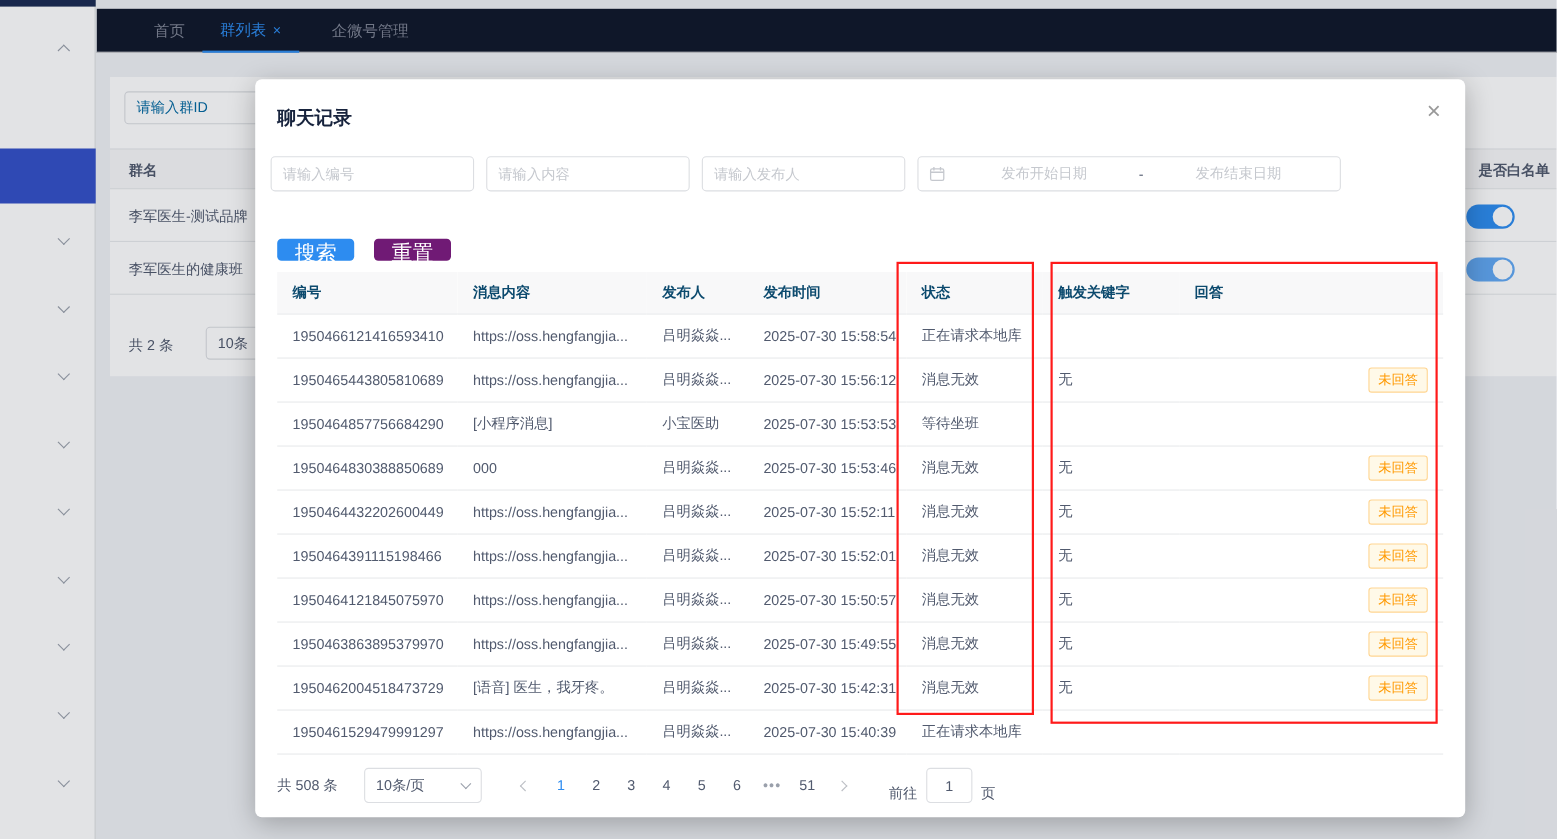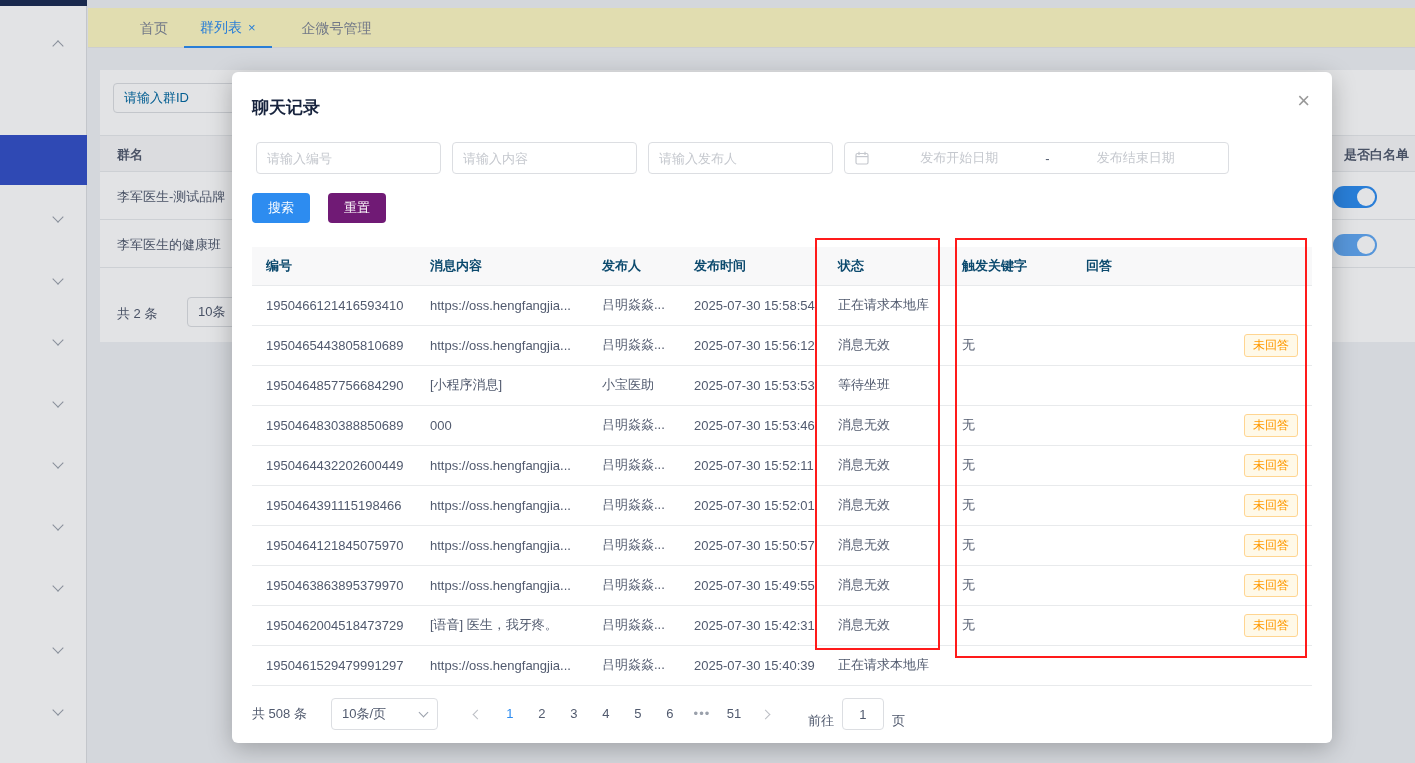--- a/index.html
+++ b/index.html
@@ -9,21 +9,21 @@
   .sidebar { position:absolute; left:0; top:0; width:87px; height:763px; background:#ffffff; border-right:1px solid #dcdee2; z-index:1; }
   .sidebar-topstrip { position:absolute; left:0; top:0; width:87px; height:6px; background:#1b2b52; }
   .side-chev { position:absolute; left:50px; width:16px; height:16px; display:flex; align-items:center; justify-content:center; }
   .chev { display:inline-block; width:8px; height:8px; border:solid #9aa0ab; border-width:0 0 1.5px 1.5px; }
   .chev.down { transform:rotate(-45deg); }
   .chev.up { transform:rotate(135deg); }
   .side-selected { position:absolute; left:0; top:135px; width:87px; height:50px; background:#3450c8; }
 
   
   .main { position:absolute; left:88px; top:0; width:1327px; height:763px; background:#f0f2f5; }
-  .tabbar { position:absolute; left:0; top:8px; width:1327px; height:40px; background:#fef9c3; border-bottom:1px solid #e8e8e8; display:flex; padding-left:36px; }
+  .tabbar { position:absolute; left:0; top:8px; width:1327px; height:40px; background:#0f172a; border-bottom:1px solid #e8e8e8; display:flex; padding-left:36px; }
   .tab { height:40px; line-height:40px; padding:0 16px; font-size:14px; color:#808695; cursor:pointer; display:flex; align-items:center; gap:6px; }
   .tab.active { color:#2d8cf0; border-bottom:2px solid #2d8cf0; }
   .tab-close { font-size:13px; color:#2d8cf0; line-height:1; }
 
   .card { position:absolute; left:12px; top:70px; width:1315px; height:272px; background:#ffffff; }
   .bg-input { position:absolute; left:13px; top:13px; width:180px; height:30px; border:1px solid #dcdee2; border-radius:4px; background:#fff; font-size:13px; color:#0369a1; padding:0 10px; line-height:28px; }
   .bg-thead { position:absolute; left:0; top:65px; width:1315px; height:37px; background:#f8f8f9; border-top:1px solid #e8eaec; border-bottom:1px solid #e8eaec; font-size:13px; font-weight:700; color:#515a6e; }
   .bg-th-name { position:absolute; left:17px; top:10px; }
   .bg-th-white { position:absolute; right:6px; top:10px; }
   .bg-row { position:absolute; left:0; width:1315px; height:48px; border-bottom:1px solid #e8eaec; font-size:13px; color:#515a6e; }
@@ -35,29 +35,29 @@
   .switch.disabled { opacity:.75; }
   .bg-footer-total { position:absolute; left:17px; top:235px; font-size:13px; color:#515a6e; }
   .bg-pagesize { position:absolute; left:87px; top:227px; width:95px; height:30px; border:1px solid #dcdee2; border-radius:4px; background:#fff; font-size:13px; color:#515a6e; line-height:28px; padding:0 10px; }
 
   
   .overlay { position:absolute; left:0; top:0; width:1415px; height:763px; background:rgba(15,23,38,0.12); z-index:5; }
   .modal { position:absolute; left:232px; top:72px; width:1100px; height:671px; background:#ffffff; border-radius:6px; box-shadow:0 6px 24px rgba(0,0,0,0.25); z-index:6; }
   .modal-title { position:absolute; left:20px; top:24px; font-size:17px; font-weight:700; color:#17233d; }
   .modal-close { position:absolute; right:22px; top:18px; font-size:22px; color:#999; cursor:pointer; line-height:1; }
 
-  .filters { position:absolute; left:24px; top:70px; display:flex; gap:11px; }
+  .filters { position:absolute; left:14px; top:70px; display:flex; gap:11px; }
   .f-input { width:185px; height:32px; border:1px solid #dcdee2; border-radius:4px; font-size:13px; color:#515a6e; padding:0 10px; background:#fff; }
   .f-input::placeholder { color:#c5c8ce; }
   .date-range { width:385px; height:32px; border:1px solid #dcdee2; border-radius:4px; background:#fff; display:flex; align-items:center; padding:0 10px; gap:4px; }
   .date-ph { flex:1; text-align:center; font-size:13px; color:#c5c8ce; }
   .date-dash { color:#515a6e; font-size:13px; }
 
   .btn-row { position:absolute; left:20px; top:121px; display:flex; gap:18px; }
-  .btn { height:30px; padding:0 16px; border:none; border-radius:4px; font-size:13px; color:#fff; cursor:pointer; font-family:inherit; }
+  .btn { height:20px; padding:0 16px; border:none; border-radius:4px; font-size:19px; color:#fff; cursor:pointer; font-family:inherit;margin-top:24px; }
   .btn.search { background:#2d8cf0; }
   .btn.reset { background:#701a75; }
 
   .chat-table { position:absolute; left:20px; top:175px; width:1060px; border-collapse:collapse; table-layout:fixed; font-size:13px; color:#515a6e; }
   .chat-table th { background:#f8f8f9; height:38px; text-align:left; padding:0 14px; font-weight:700; color:#0c4a6e; border-bottom:1px solid #e8eaec; white-space:nowrap; overflow:hidden; }
   .chat-table td { height:40px; padding:0 14px; border-bottom:1px solid #e8eaec; white-space:nowrap; overflow:hidden; text-overflow:clip; }
   .cell-answer { text-align:right; }
   .tag { display:inline-block; padding:2px 8px; font-size:12px; color:#ff9900; background:#fff9e8; border:1px solid #ffd591; border-radius:3px; }
 
   .hl-box { position:absolute; border:2px solid #ff1a1a; pointer-events:none; z-index:8; }

